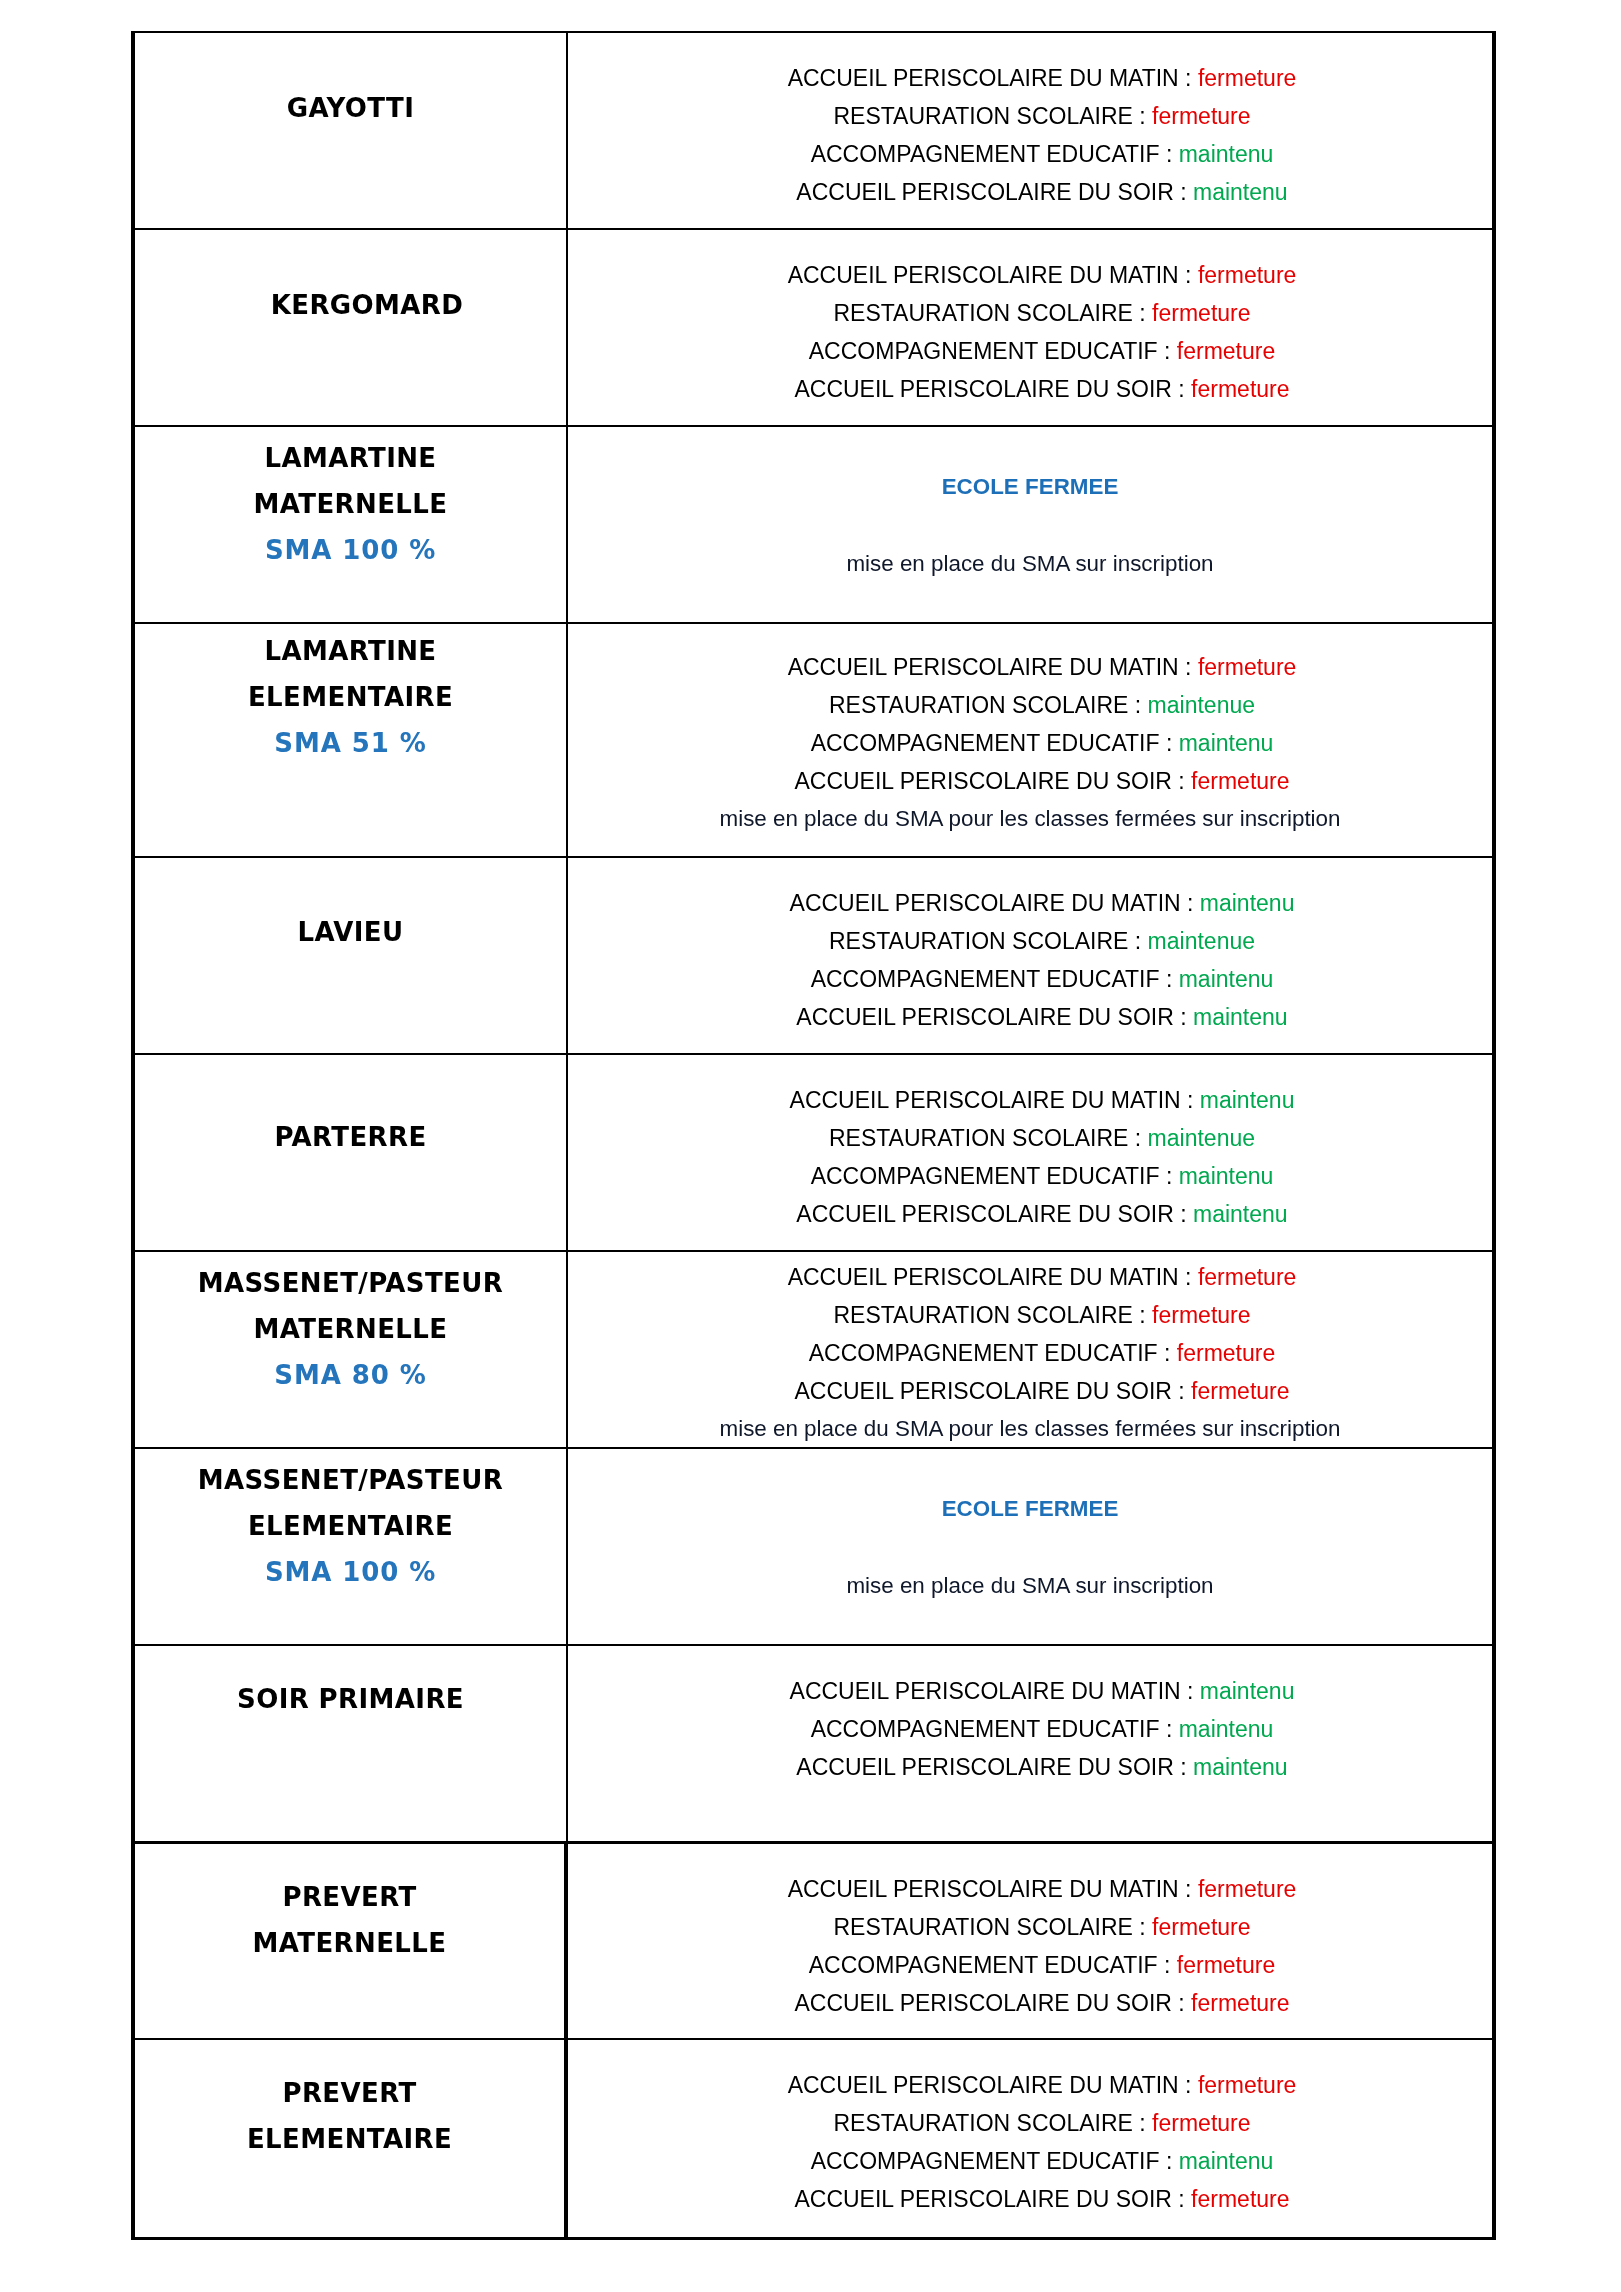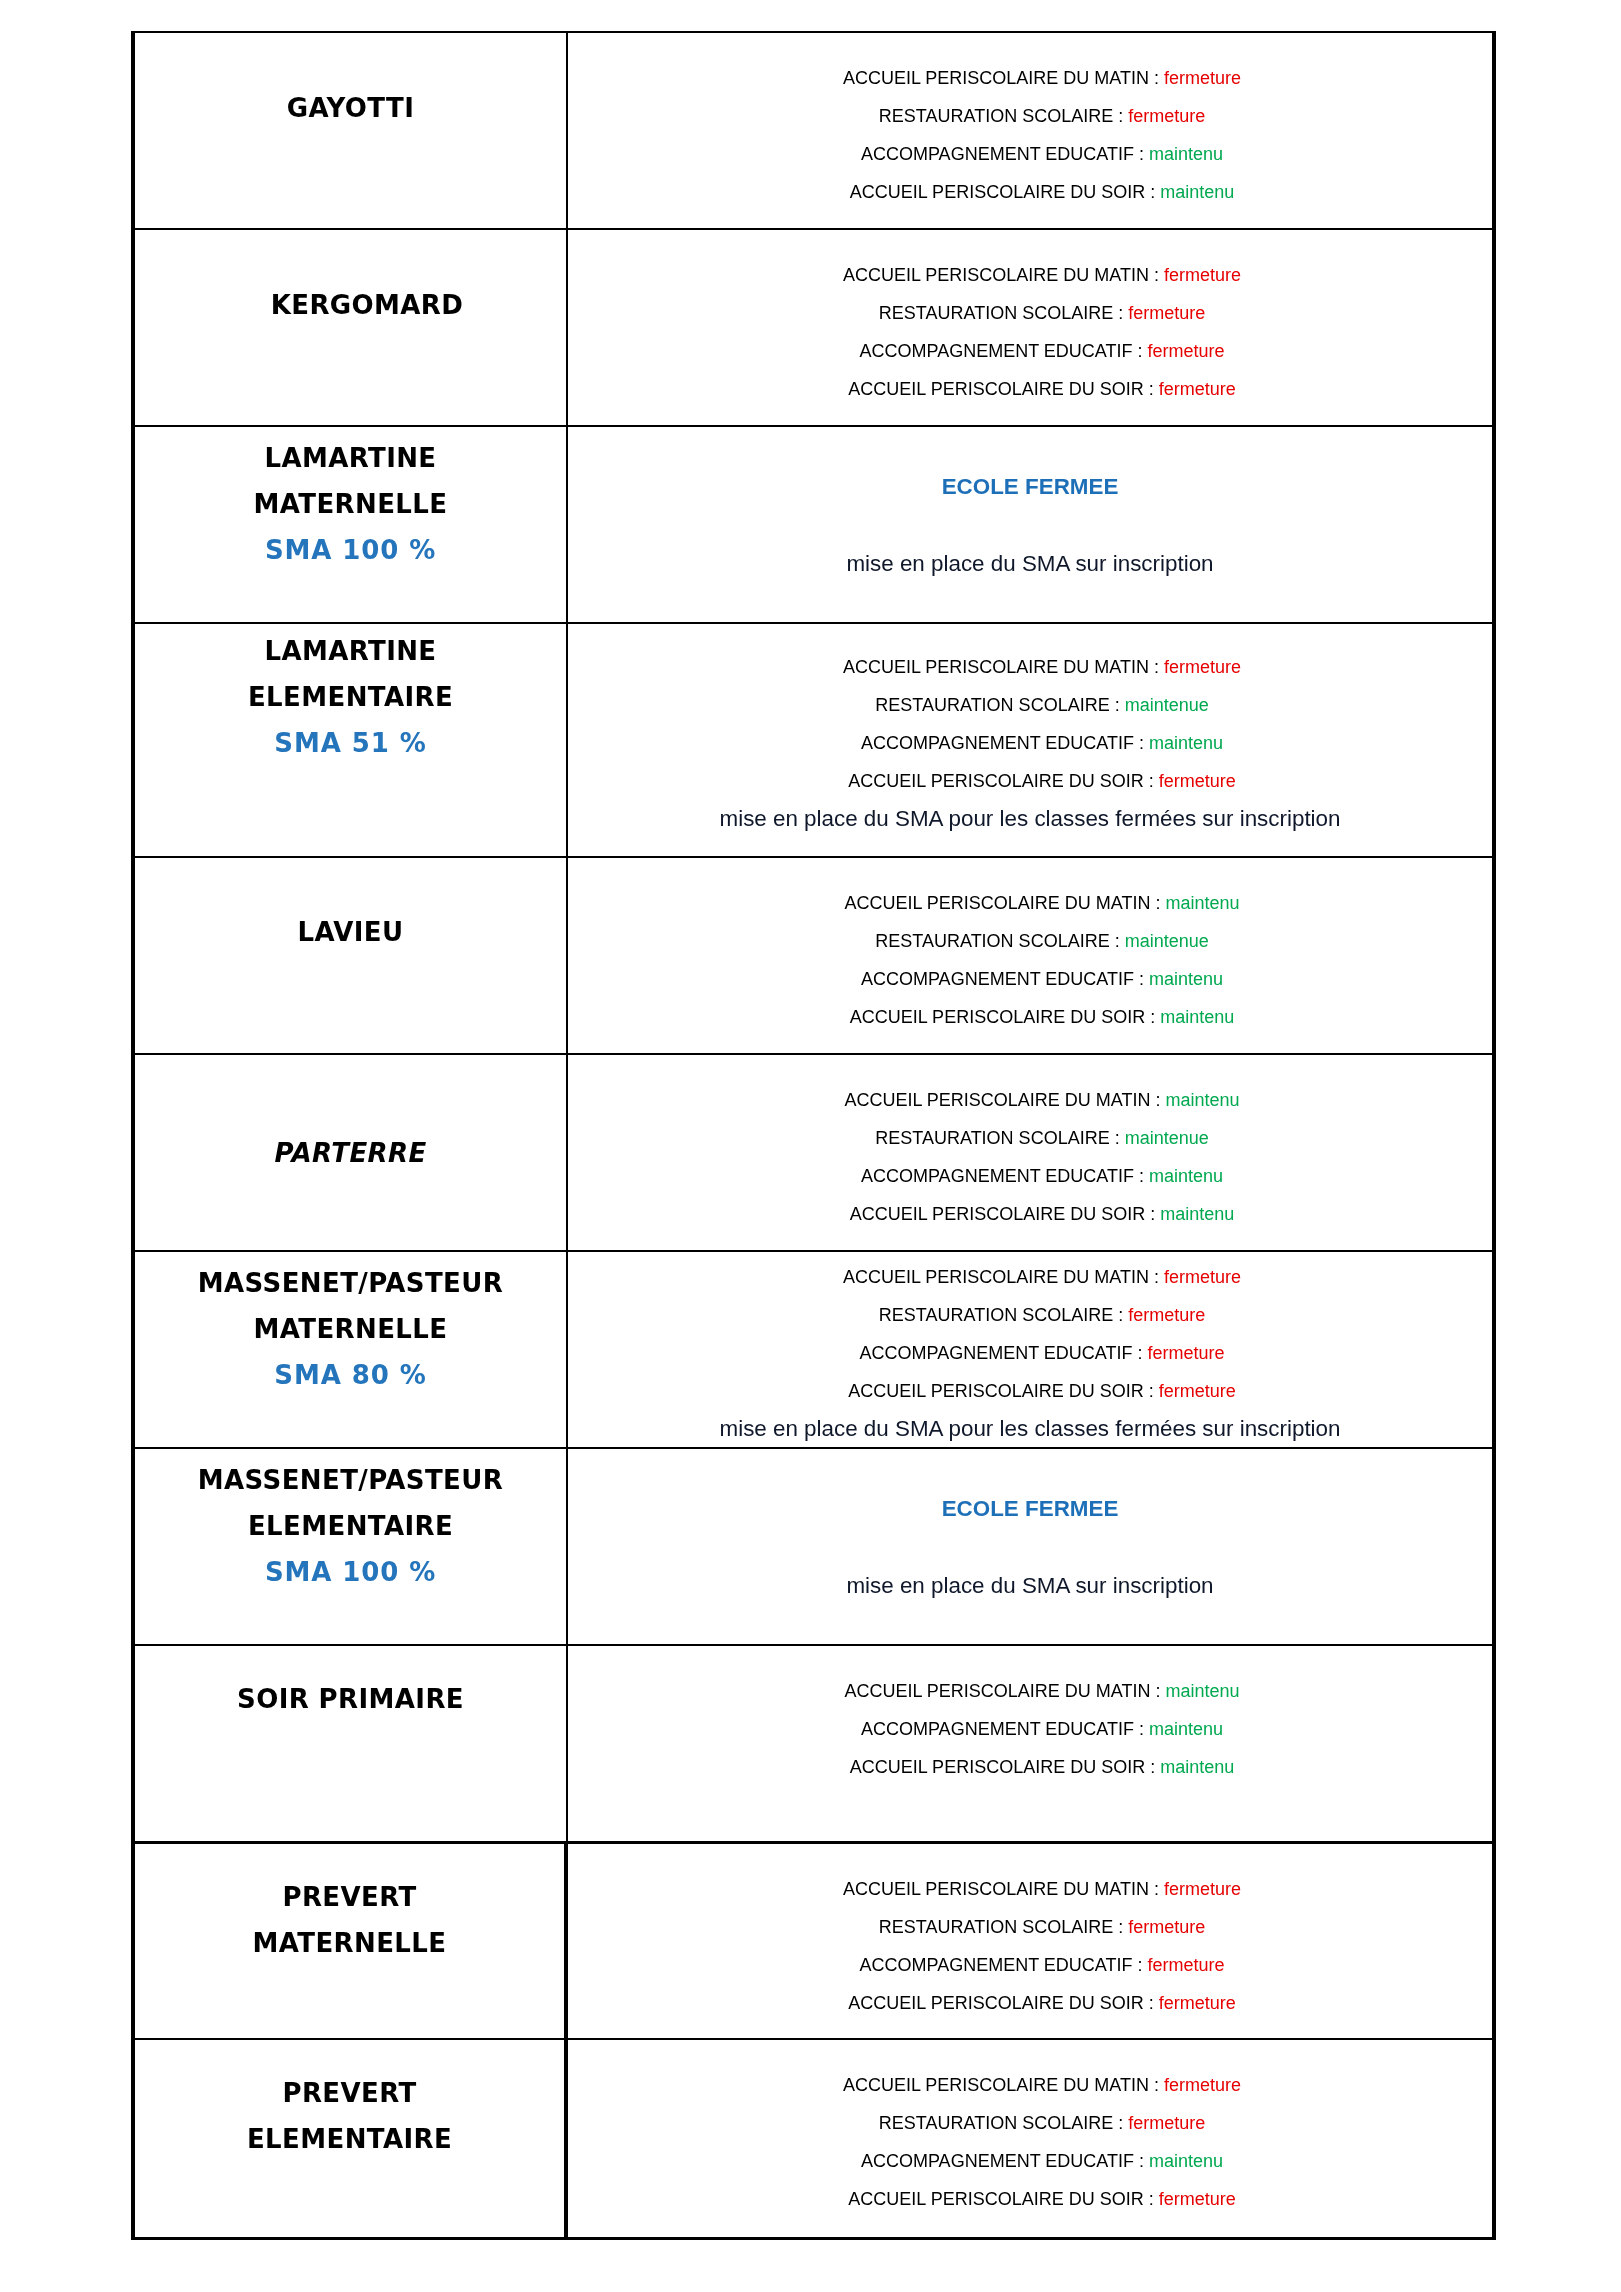--- a/index.html
+++ b/index.html
@@ -64,21 +64,21 @@
   .sma {
     font-family: "DejaVu Sans", sans-serif;
     font-weight: bold;
     font-size: 26px;
     line-height: 46px;
     color: #2475bb;
     display: block;
     letter-spacing: 0.9px;
   }
   .service-line {
-    font-size: 18px;
+    font-size: 23px;
     line-height: 38px;
     color: #000;
     white-space: nowrap;
     display: block;
     padding-left: 24px;
   }
   .status-red { color: #e60000; }
   .status-green { color: #00a84f; }
   .status-cyan { color: #1ab8e6; }
   .note {
@@ -177,21 +177,21 @@
         <div class="right-inner" style="top: 26px;">
           <span class="service-line"><span>ACCUEIL PERISCOLAIRE DU MATIN : </span><span class="status-green" style="color: rgb(0, 168, 79);">maintenu</span></span>
           <span class="service-line"><span>RESTAURATION SCOLAIRE : </span><span class="status-green" style="color: rgb(0, 168, 79);">maintenue</span></span>
           <span class="service-line"><span>ACCOMPAGNEMENT EDUCATIF : </span><span class="status-green" style="color: rgb(0, 168, 79);">maintenu</span></span>
           <span class="service-line"><span>ACCUEIL PERISCOLAIRE DU SOIR : </span><span class="status-green" style="color: rgb(0, 168, 79);">maintenu</span></span>
         </div>
       </div>
     </div>
     <div class="row ">
       <div class="cell-left">
-        <div class="left-inner" style="top: 75px; font-style: italic;">
+        <div class="left-inner" style="top: 59px;">
           <span class="school-name">PARTERRE</span>
         </div>
       </div>
       <div class="cell-right">
         <div class="right-inner" style="top: 26px;">
           <span class="service-line"><span>ACCUEIL PERISCOLAIRE DU MATIN : </span><span class="status-green" style="color: rgb(0, 168, 79);">maintenu</span></span>
           <span class="service-line"><span>RESTAURATION SCOLAIRE : </span><span class="status-green" style="color: rgb(0, 168, 79);">maintenue</span></span>
           <span class="service-line"><span>ACCOMPAGNEMENT EDUCATIF : </span><span class="status-green" style="color: rgb(0, 168, 79);">maintenu</span></span>
           <span class="service-line"><span>ACCUEIL PERISCOLAIRE DU SOIR : </span><span class="status-green" style="color: rgb(0, 168, 79);">maintenu</span></span>
         </div>

